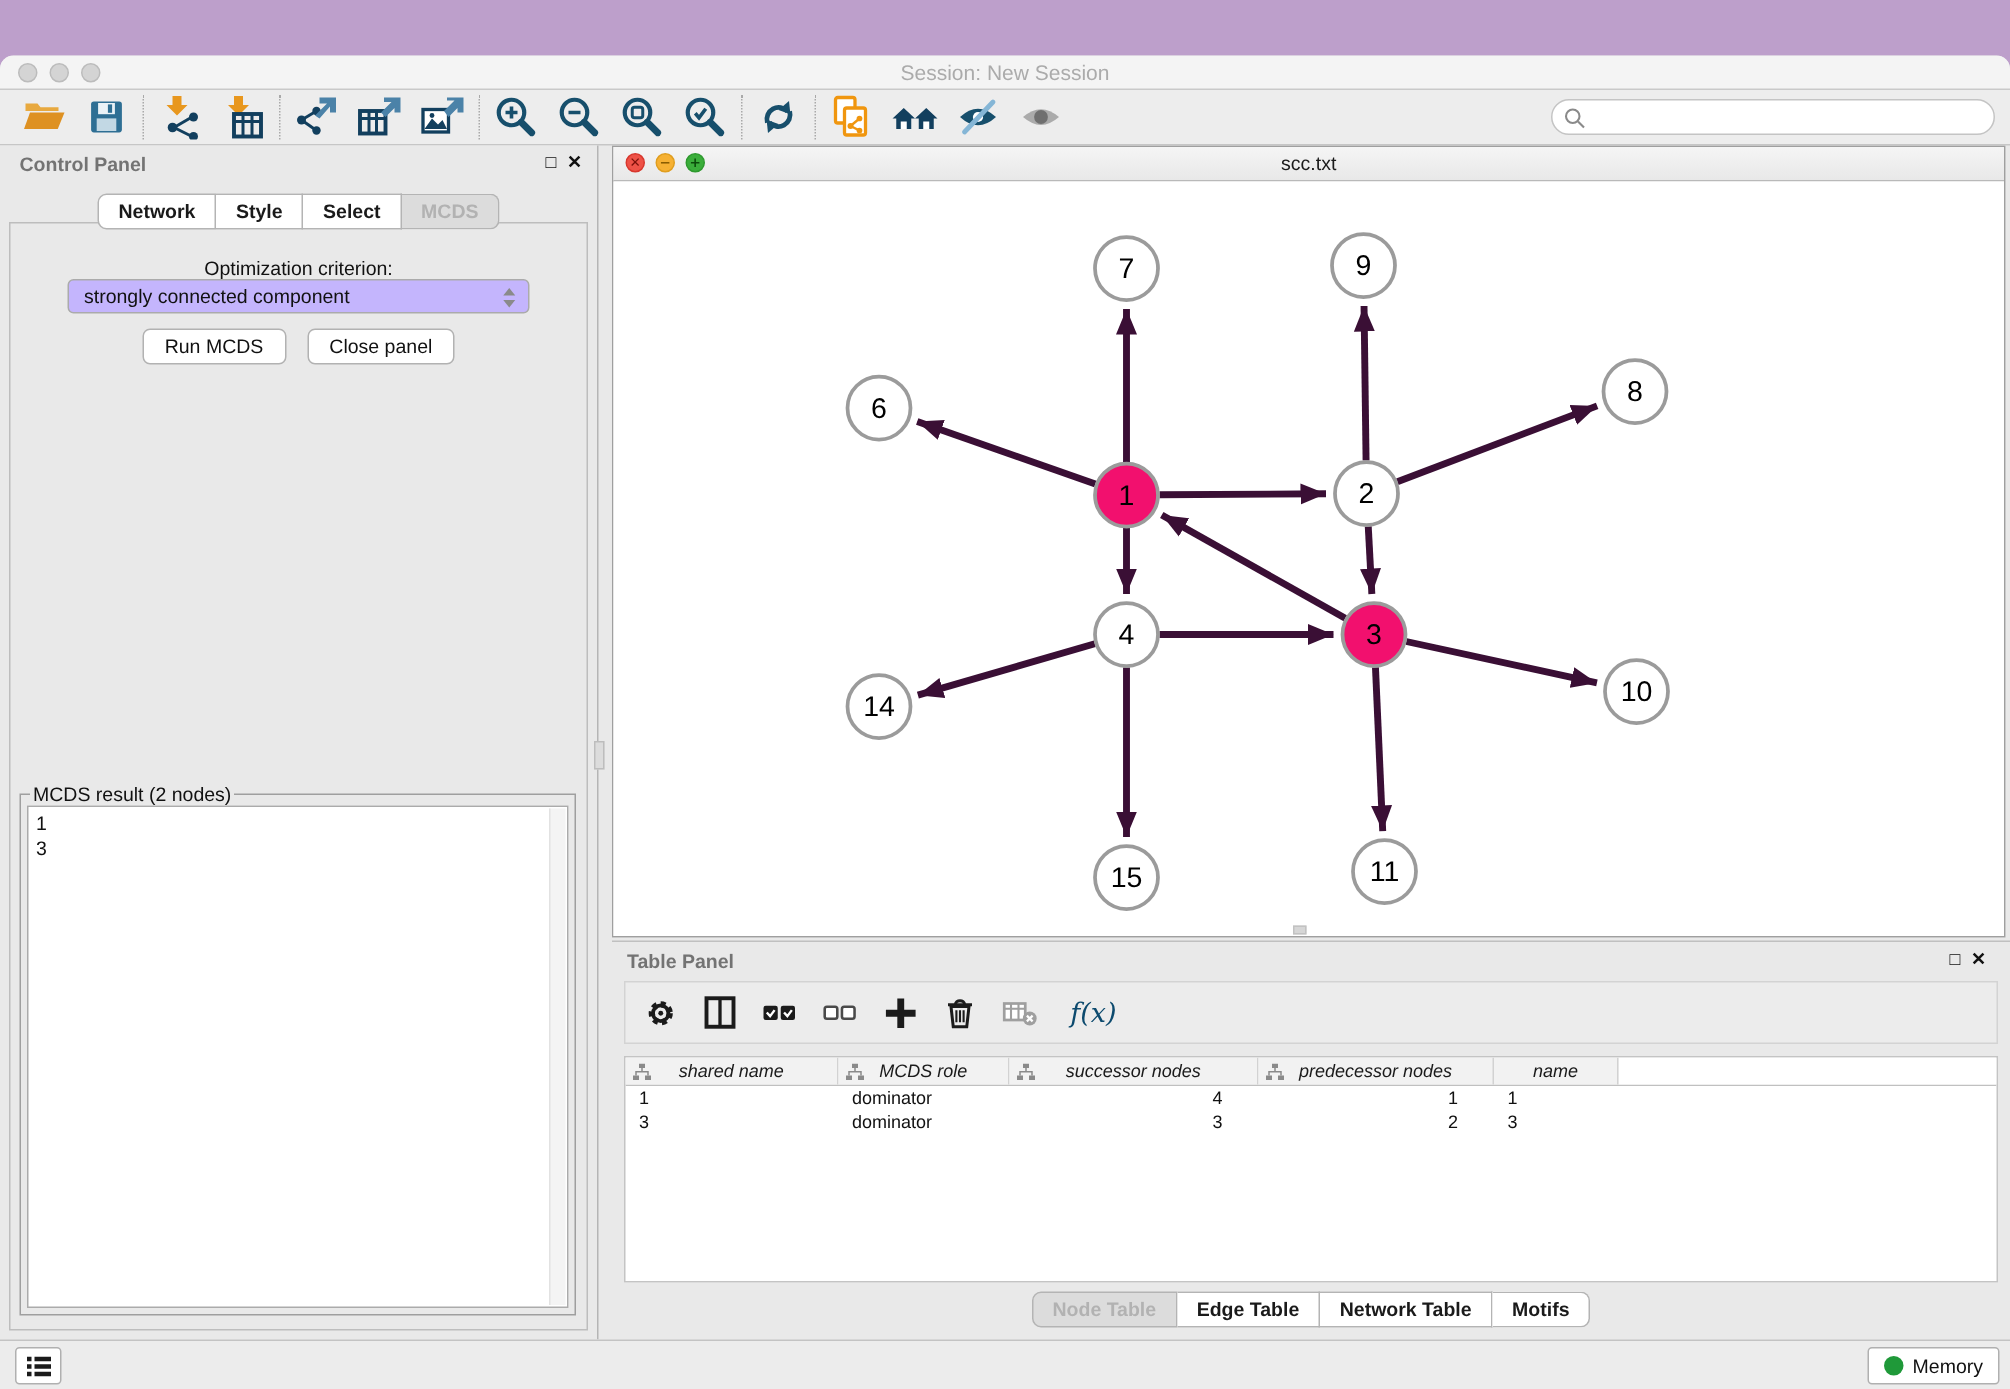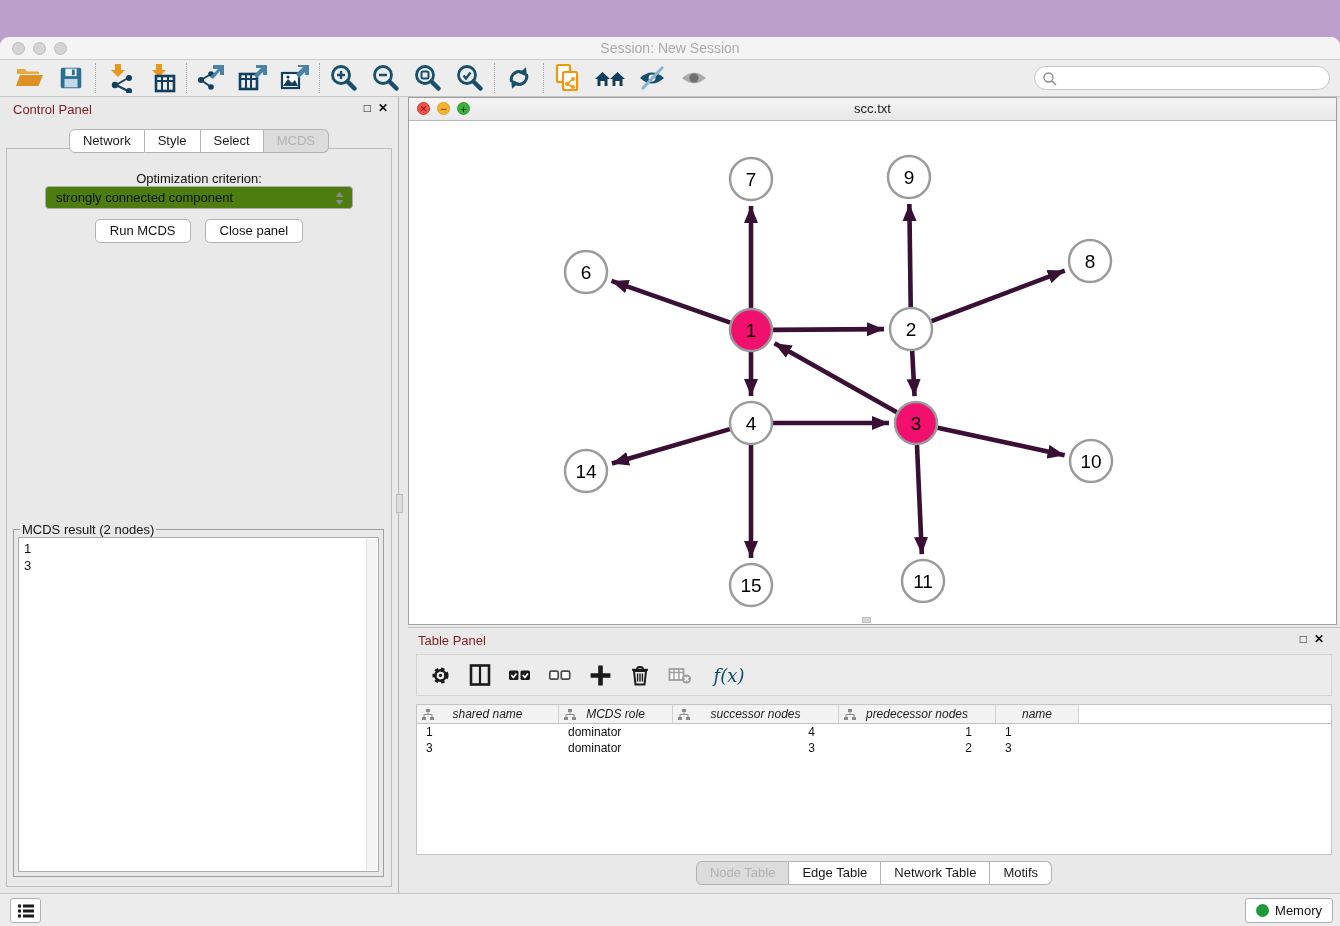--- a/index.html
+++ b/index.html
@@ -27,39 +27,39 @@
   .searchbox { position:absolute; right:10px; top:6px; width:296px; height:24px;
                background:#fff; border:1px solid #c4c4c4; border-radius:12px; }
   .searchbox svg { position:absolute; left:7px; top:4px; }
   .searchbox input { position:absolute; left:26px; top:1px; right:8px; height:20px;
                      border:none; outline:none; font-size:13px; background:transparent; }
 
   
   .control-panel { position:absolute; left:0; top:60px; width:399px; bottom:33px;
                    background:#e9e9e9; border-right:1px solid #b5b5b5; }
   .panel-head { position:relative; height:25px; }
-  .panel-head .ptitle { position:absolute; left:13px; top:5px; font-size:13px; color:#7f1d1d; }
+  .panel-head .ptitle { position:absolute; left:13px; top:5px; font-size:13px; color:#737373;font-weight:bold; }
   .panel-head .pbtns { position:absolute; right:10px; top:4px; display:flex; gap:7px;
                        font-weight:bold; font-size:12px; color:#111; }
   .panel-head .pbtns span { cursor:default; }
 
   .seg-row { position:absolute; left:0; right:0; display:flex; justify-content:center; }
   .seg { padding:3px 13px 4px; background:#fff; border:1px solid #b4b4b4; border-left:none;
-         font-size:13px; font-weight:400; color:#1a1a1a; white-space:nowrap; }
+         font-size:13px; font-weight:700; color:#1a1a1a; white-space:nowrap; }
   .seg:first-child { border-left:1px solid #b4b4b4; border-radius:6px 0 0 6px; }
   .seg:last-child { border-radius:0 6px 6px 0;text-align:right; }
   .seg-active { background:#dcdcdc; color:#b2b2b2; }
 
   #cp-tabs { top:32px; left:0; right:0; z-index:3; }
 
   .cp-inner { position:absolute; left:6px; right:6px; top:51px; bottom:6px;
               border:1px solid #bdbdbd; background:#e9e9e9; }
   .opt-label { position:absolute; top:22px; left:0; right:0; text-align:center;
                font-size:13px; color:#111; }
-  .combo { position:absolute; left:38px; right:38px; top:37px; height:23px; background:#4d7c0f;
+  .combo { position:absolute; left:38px; right:38px; top:37px; height:23px; background:#c4b5fd;
            border:1px solid #ababab; border-radius:4px; font-size:13px; color:#111;
            display:flex; align-items:center; padding-left:10px; }
   .combo .stepper { position:absolute; right:4px; top:2px; }
   .btn { background:#fff; border:1px solid #b2b2b2; border-radius:5px; font-size:13px;
          color:#111; padding:3px 14px 4px; font-family:"Liberation Sans",sans-serif; }
   .btn-row { position:absolute; top:70px; left:0; right:0; display:flex;
              justify-content:center; gap:14px; }
 
   .result-box { position:absolute; left:6px; right:7px; top:373px; bottom:9px;
                 border:1px solid #9f9f9f; padding:0 4px 4px 4px; }

